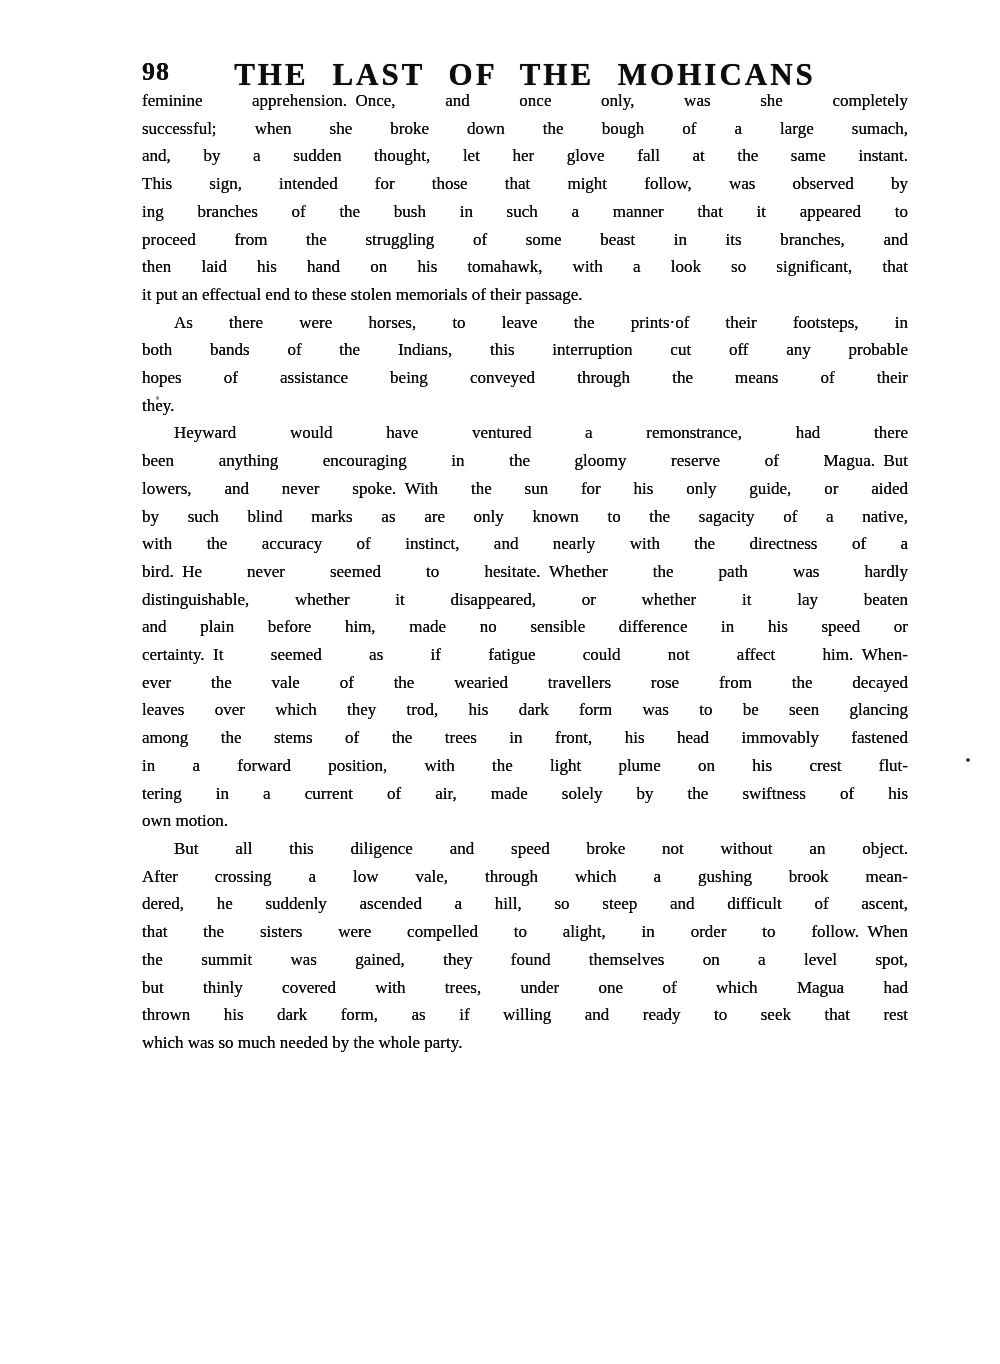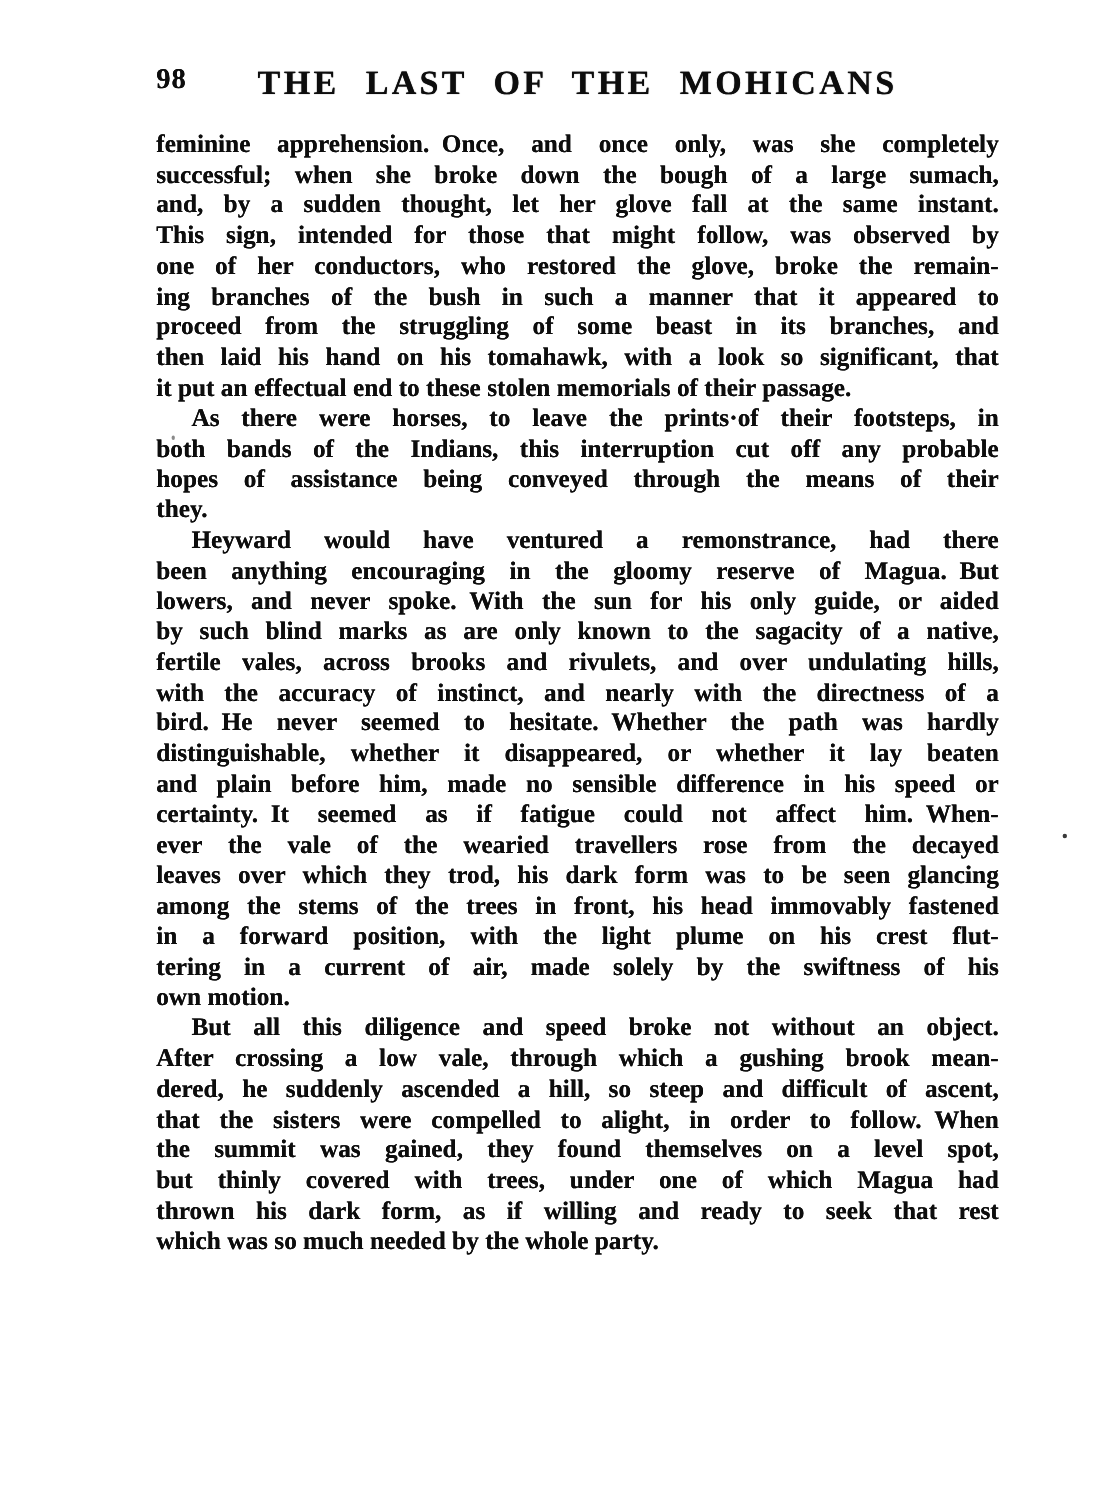--- a/index.html
+++ b/index.html
@@ -35,25 +35,23 @@
   .page-title {
     width: 100%;
     text-align: center;
     font-size: 31px;
     letter-spacing: 3px;
     word-spacing: 13px;
     text-shadow: 0 0 0.7px currentColor;
     white-space: nowrap;
   }
   .page-body {
-    margin-top: 30px;
-    font-size: 23px;
+    font-size: 17px;
     line-height: 27.7px;
     text-shadow: 0 0 0.5px currentColor;
-    font-weight: bold;
   }
   .line {
     text-align: justify;
     text-align-last: justify;
     white-space: normal;
   }
   .line.para-last { text-align-last: left; }
   .line.para-first-indent { text-indent: 32px; }
   .speck {
     position: absolute;
@@ -77,34 +75,32 @@
   <div class="column">
     <div class="page-header">
       <span class="page-number">98</span>
       <div class="page-title">THE LAST OF THE MOHICANS</div>
     </div>
     <div class="page-body">
         <div class="line">feminine apprehension. Once, and once only, was she completely</div>
         <div class="line">successful; when she broke down the bough of a large sumach,</div>
         <div class="line">and, by a sudden thought, let her glove fall at the same instant.</div>
         <div class="line">This sign, intended for those that might follow, was observed by</div>
-        <div class="line">one of her conductors, who restored the glove, broke the remain-</div>
         <div class="line">ing branches of the bush in such a manner that it appeared to</div>
         <div class="line">proceed from the struggling of some beast in its branches, and</div>
         <div class="line">then laid his hand on his tomahawk, with a look so significant, that</div>
         <div class="line para-last">it put an effectual end to these stolen memorials of their passage.</div>
         <div class="line para-first-indent">As there were horses, to leave the prints·of their footsteps, in</div>
         <div class="line">both bands of the Indians, this interruption cut off any probable</div>
         <div class="line">hopes of assistance being conveyed through the means of their</div>
         <div class="line para-last">they.</div>
         <div class="line para-first-indent">Heyward would have ventured a remonstrance, had there</div>
         <div class="line">been anything encouraging in the gloomy reserve of Magua. But</div>
         <div class="line">lowers, and never spoke. With the sun for his only guide, or aided</div>
         <div class="line">by such blind marks as are only known to the sagacity of a native,</div>
-        <div class="line">fertile vales, across brooks and rivulets, and over undulating hills,</div>
         <div class="line">with the accuracy of instinct, and nearly with the directness of a</div>
         <div class="line">bird. He never seemed to hesitate. Whether the path was hardly</div>
         <div class="line">distinguishable, whether it disappeared, or whether it lay beaten</div>
         <div class="line">and plain before him, made no sensible difference in his speed or</div>
         <div class="line">certainty. It seemed as if fatigue could not affect him. When-</div>
         <div class="line">ever the vale of the wearied travellers rose from the decayed</div>
         <div class="line">leaves over which they trod, his dark form was to be seen glancing</div>
         <div class="line">among the stems of the trees in front, his head immovably fastened</div>
         <div class="line">in a forward position, with the light plume on his crest flut-</div>
         <div class="line">tering in a current of air, made solely by the swiftness of his</div>

